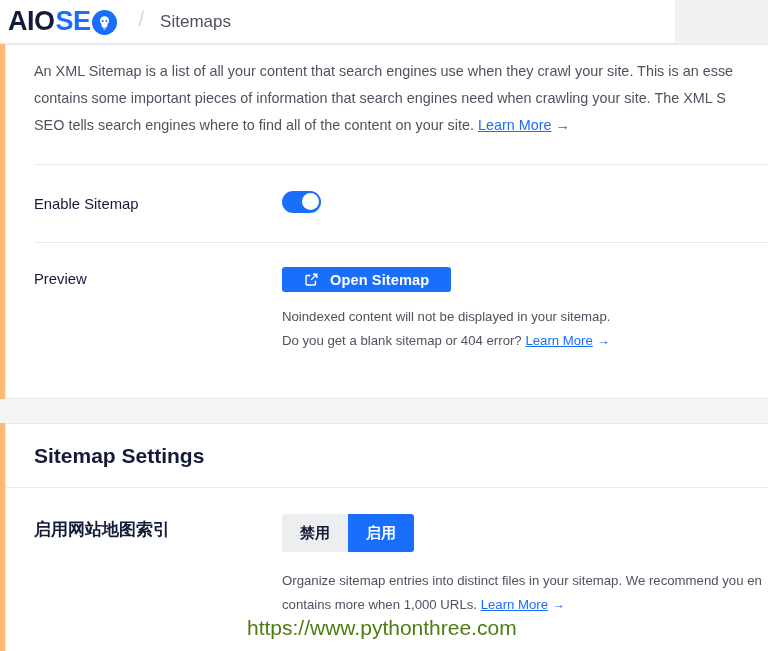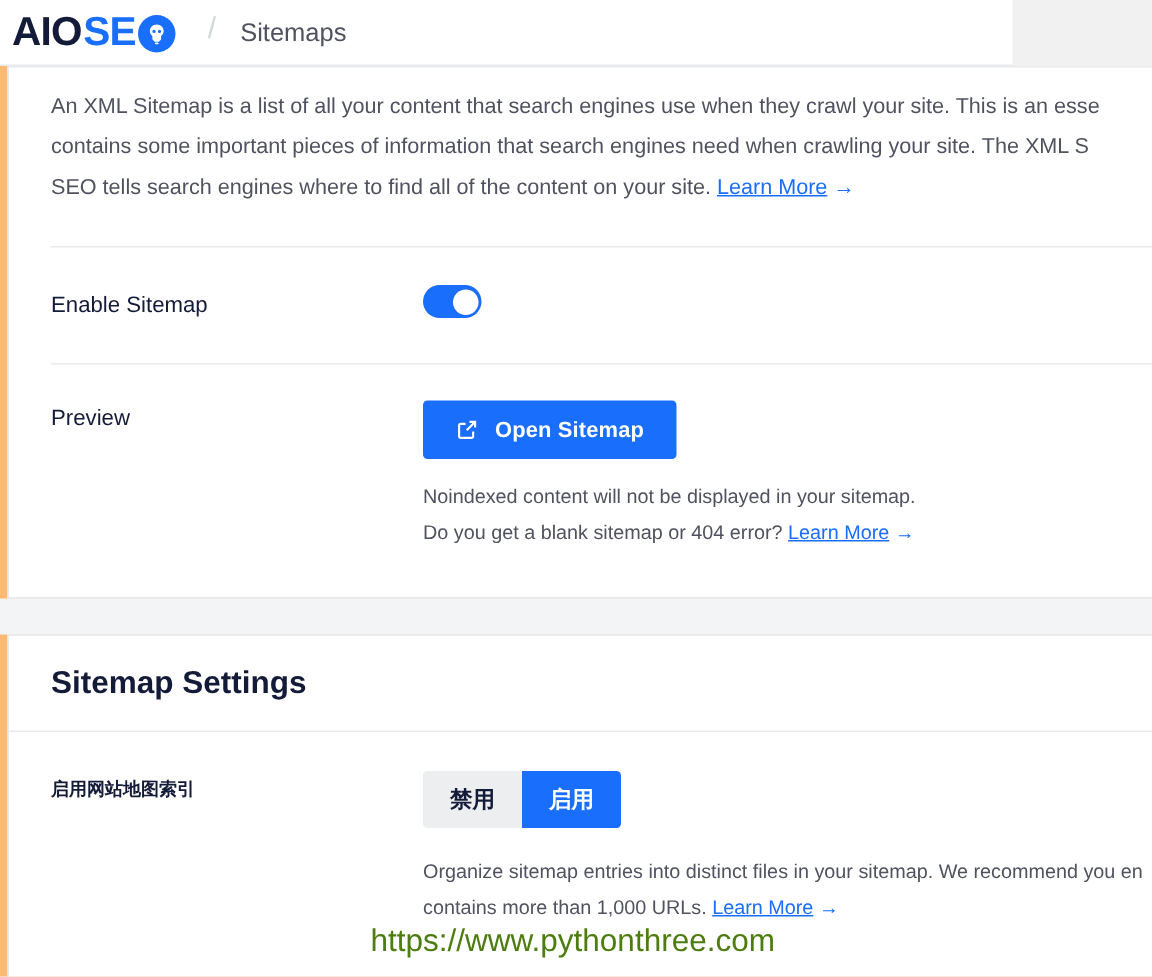--- a/index.html
+++ b/index.html
@@ -116,21 +116,21 @@
   .row-label {
     width: 248px;
     flex: 0 0 248px;
     color: #141b38;
     font-size: 14.8px;
     font-weight: 400;
     padding-top: 4px;
   }
   .row-label-cn {
     font-weight: 700;
-    font-size: 12px;
+    font-size: 17px;
     color: #141b38;
   }
   .row-control { flex: 1 1 auto; }
 
   
   .toggle {
     width: 39px; height: 22px;
     border-radius: 11px;
     background: #1a6efc;
     position: relative;
@@ -148,21 +148,21 @@
   
   .btn-primary {
     display: inline-flex;
     align-items: center;
     justify-content: center;
     gap: 11px;
     background: #1a6efc;
     color: #ffffff;
     border: none;
     border-radius: 3px;
-    height: 39px;
+    height: 25px;
     padding: 0 22px;
     font-size: 14.6px;
     font-weight: 700;
     font-family: "Liberation Sans", sans-serif;
     cursor: pointer;
     letter-spacing: 0.1px;
   }
   .btn-primary svg { display: block; }
 
   .helper {
@@ -307,21 +307,21 @@
     <div class="row" style="padding-top:26px">
       <div class="row-label row-label-cn">启用网站地图索引</div>
       <div class="row-control">
         <div class="segmented">
           <span class="seg seg-off">禁用</span>
           <span class="seg seg-on">启用</span>
         </div>
         <div class="helper" style="margin-top:17px">
           <span class="helper-line">Organize sitemap entries into distinct files in your sitemap. We recommend you en</span>
           <span class="helper-line">
-            <span>contains more than 1,000 URLs. </span><a class="link">Learn More</a> <span class="arrow">→</span>
+            <span>contains more when 1,000 URLs. </span><a class="link">Learn More</a> <span class="arrow">→</span>
           </span>
         </div>
       </div>
     </div>
   </div>
 
 </div>
 
 <div class="watermark">https://www.pythonthree.com</div>
 

